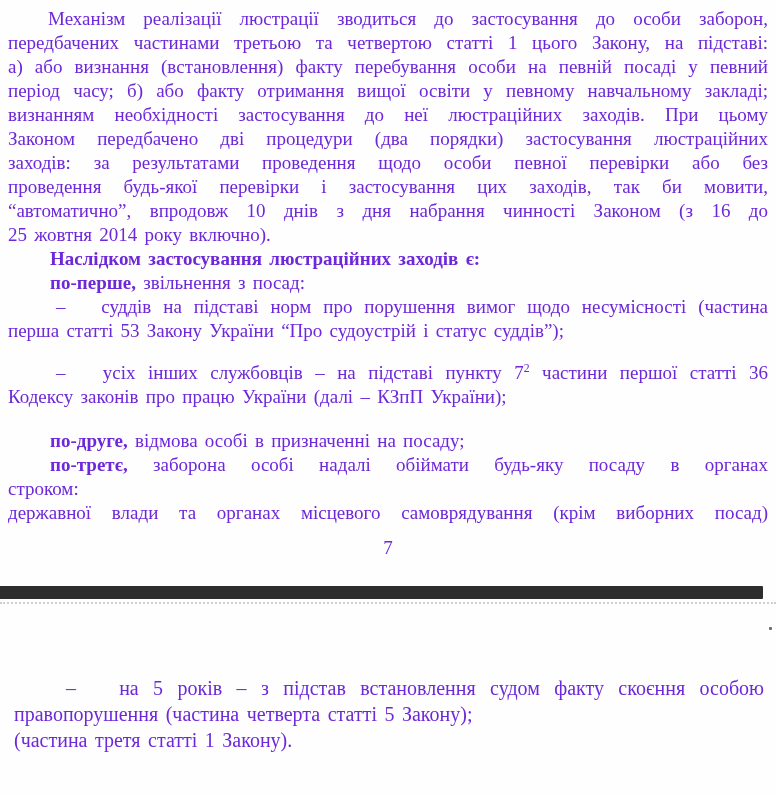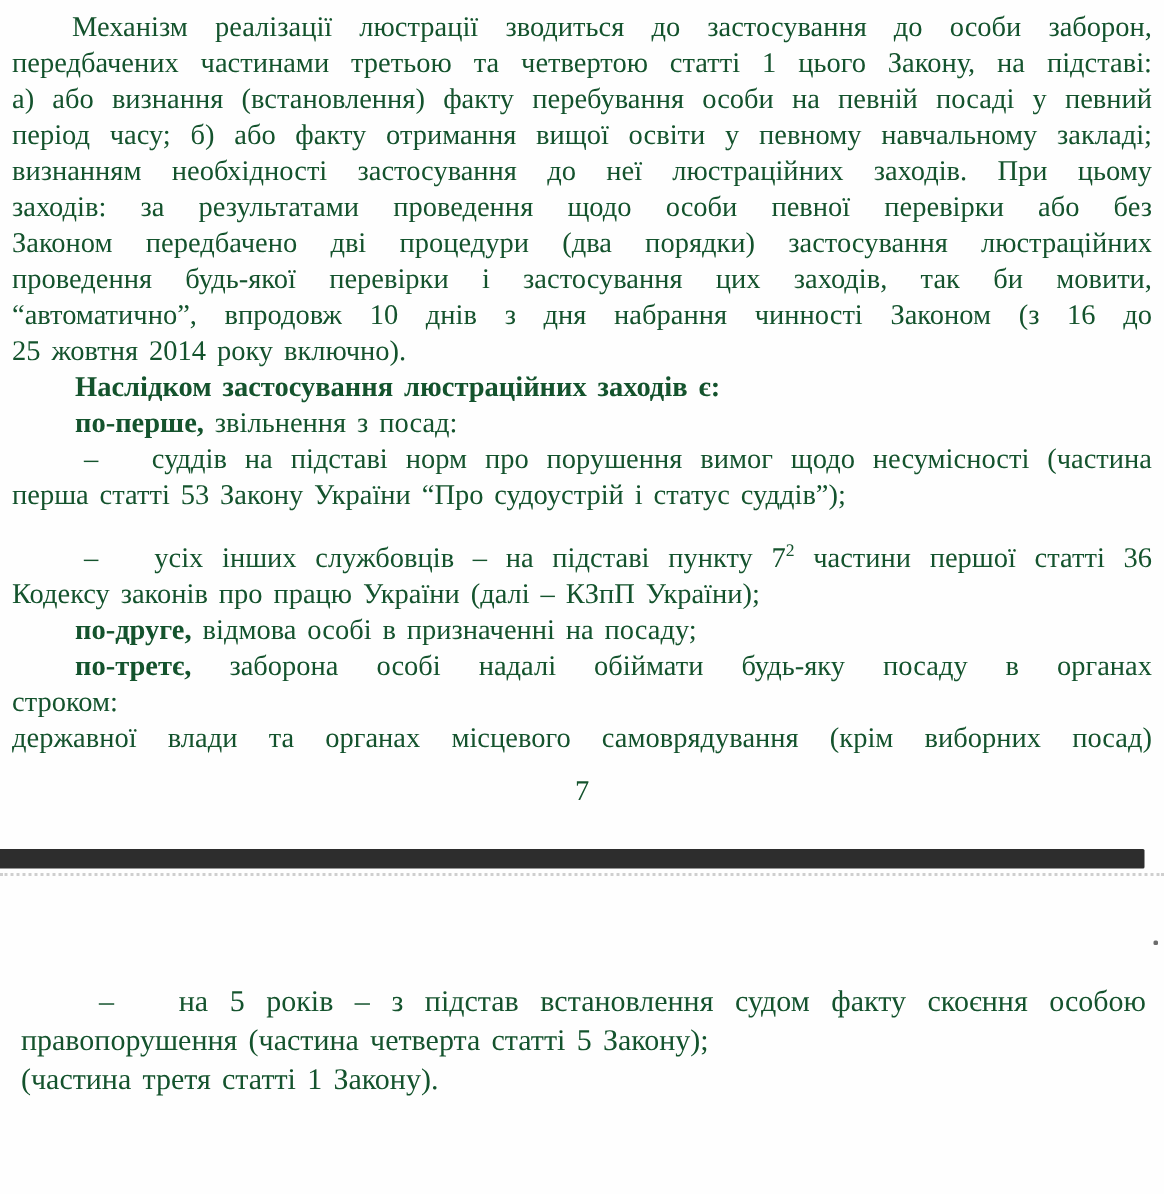--- a/index.html
+++ b/index.html
@@ -3,21 +3,21 @@
 <meta charset="utf-8">
 <style>
   html, body { margin: 0; padding: 0; background: #ffffff; }
   .scan {
     position: relative;
     width: 776px;
     height: 796px;
     background: #fefefe;
     overflow: hidden;
     font-family: "Liberation Serif", "DejaVu Serif", serif;
-    color: #14532d;
+    color: #6d28d9;
   }
   
   .page1 {
     padding: 7px 8px 0 8px;
     font-size: 19px;
     line-height: 24px;
     word-spacing: 2.5px;
   }
   .ln { text-align: justify; text-align-last: auto; }
   .j  { text-align-last: justify; }
@@ -70,42 +70,42 @@
 <div class="scan">
 
   <div class="page1">
 
     <div>
       <div class="ln j ind40">Механізм реалізації люстрації зводиться до застосування до особи заборон,</div>
       <div class="ln j">передбачених частинами третьою та четвертою статті 1 цього Закону, на підставі:</div>
       <div class="ln j">а) або визнання (встановлення) факту перебування особи на певній посаді у певний</div>
       <div class="ln j">період часу; б) або факту отримання вищої освіти у певному навчальному закладі;</div>
       <div class="ln j">визнанням необхідності застосування до неї люстраційних заходів. При цьому</div>
+      <div class="ln j">Законом передбачено дві процедури (два порядки) застосування люстраційних</div>
       <div class="ln j">заходів: за результатами проведення щодо особи певної перевірки або без</div>
-      <div class="ln j">Законом передбачено дві процедури (два порядки) застосування люстраційних</div>
       <div class="ln j">проведення будь-якої перевірки і застосування цих заходів, так би мовити,</div>
       <div class="ln j">“автоматично”, впродовж 10 днів з дня набрання чинності Законом (з 16 до</div>
       <div class="ln">25 жовтня 2014 року включно).</div>
     </div>
 
     <div class="ln b ind42">Наслідком застосування люстраційних заходів є:</div>
 
     <div class="ln ind42"><span class="b">по-перше,</span><span> звільнення з посад:</span></div>
 
     <div>
       <div class="ln j ind48">–&nbsp;&nbsp; суддів на підставі норм про порушення вимог щодо несумісності (частина</div>
       <div class="ln">перша статті 53 Закону України “Про судоустрій і статус суддів”);</div>
     </div>
 
     <div style="margin-top:18px;">
       <div class="ln j ind48"><span>–&nbsp;&nbsp; усіх інших службовців – на підставі пункту 7</span><sup>2</sup><span> частини першої статті 36</span></div>
       <div class="ln">Кодексу законів про працю України (далі – КЗпП України);</div>
     </div>
 
-    <div class="ln ind42" style=""><span class="b">по-друге,</span><span> відмова особі в призначенні на посаду;</span></div>
+    <div class="ln ind42" style="margin-top:20px;"><span class="b">по-друге,</span><span> відмова особі в призначенні на посаду;</span></div>
 
     <div>
       <div class="ln j ind42"><span class="b">по-третє,</span><span> заборона особі надалі обіймати будь-яку посаду в органах</span></div>
       <div class="ln">строком:</div>
       <div class="ln j">державної влади та органах місцевого самоврядування (крім виборних посад)</div>
     </div>
 
     <div class="page-number">7</div>
   </div>
 

